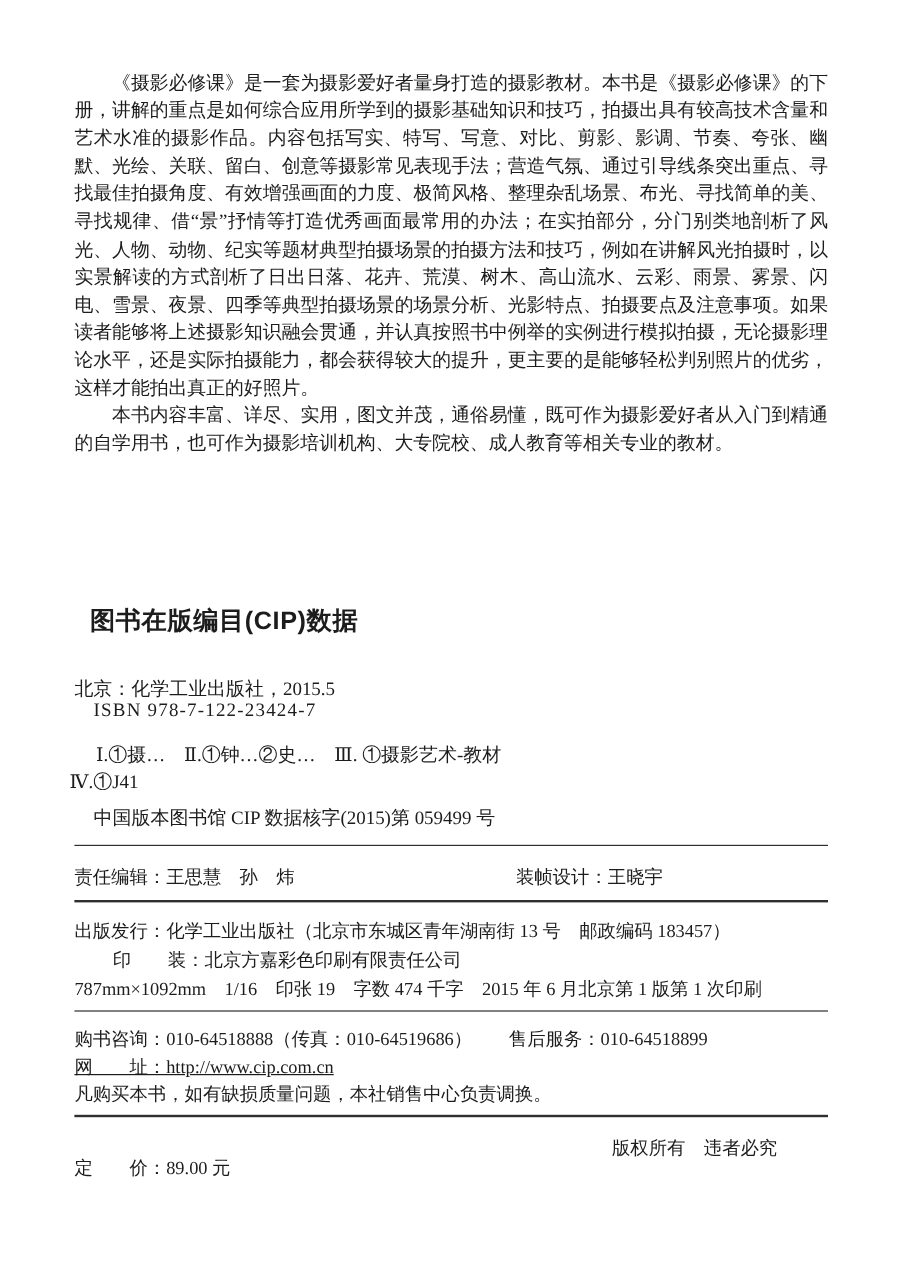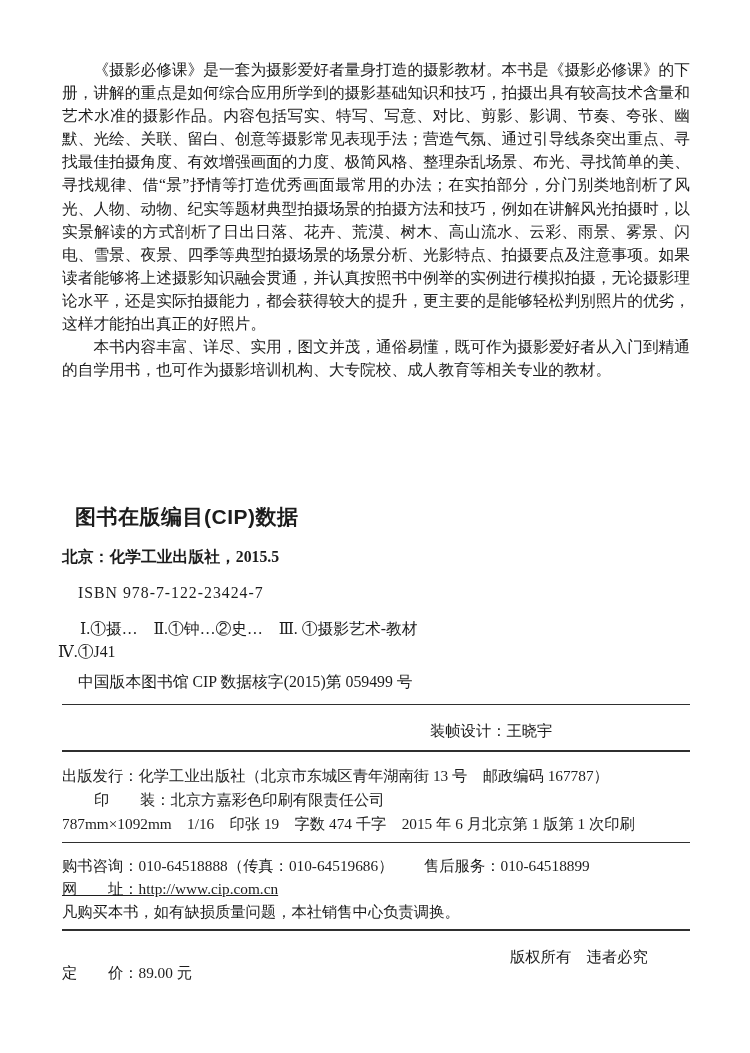--- a/index.html
+++ b/index.html
@@ -38,21 +38,21 @@
     font-weight: 600;
     font-size: 21px;
     letter-spacing: 0.5px;
   }
   .line {
     position: absolute;
     font-size: 15.8px;
     white-space: pre;
   }
   .cip-title     { left: 78px; top: 541px; }
-  .cip-publisher { left: 62px; top: 547px; font-weight: bold; }
+  .cip-publisher { left: 62px; top: 564px; }
   .cip-isbn      { left: 78px; top: 584px; letter-spacing: 1px; }
   .cip-class1    { left: 80px; top: 619px; }
   .cip-class2    { left: 58px; top: 642px; }
   .cip-registry  { left: 78px; top: 672px; }
   .divider {
     position: absolute;
     left: 62px;
     width: 628px;
     background: #2f2f2f;
   }
@@ -85,25 +85,26 @@
   <div class="cip-heading">图书在版编目(CIP)数据</div>
 
   <div class="line cip-publisher">北京：化学工业出版社，2015.5</div>
   <div class="line cip-isbn">ISBN 978-7-122-23424-7</div>
   <div class="line cip-class1">Ⅰ.①摄…　Ⅱ.①钟…②史…　Ⅲ. ①摄影艺术-教材</div>
   <div class="line cip-class2">Ⅳ.①J41</div>
   <div class="line cip-registry">中国版本图书馆 CIP 数据核字(2015)第 059499 号</div>
 
   <div class="divider hr1"></div>
 
+  <div class="line row-text credits-editor">责任编辑：王思慧　孙　炜</div>
   <div class="line row-text credits-designer">装帧设计：王晓宇</div>
 
   <div class="divider hr2"></div>
 
-  <div class="line row-text pub-publisher">出版发行：化学工业出版社（北京市东城区青年湖南街 13 号　邮政编码 167787）</div>
+  <div class="line row-text pub-publisher">出版发行：化学工业出版社（北京市东城区青年湖南街 13 号　邮政编码 183457）</div>
   <div class="line row-text pub-printer">印　　装：北京方嘉彩色印刷有限责任公司</div>
   <div class="line row-text pub-spec">787mm×1092mm　1/16　印张 19　字数 474 千字　2015 年 6 月北京第 1 版第 1 次印刷</div>
 
   <div class="divider hr3"></div>
 
   <div class="line row-text contact-purchase">购书咨询：010-64518888（传真：010-64519686）　　售后服务：010-64518899</div>
   <div class="line row-text contact-website">网　　址：http://www.cip.com.cn</div>
   <div class="line row-text contact-notice">凡购买本书，如有缺损质量问题，本社销售中心负责调换。</div>
 
   <div class="divider hr4"></div>

